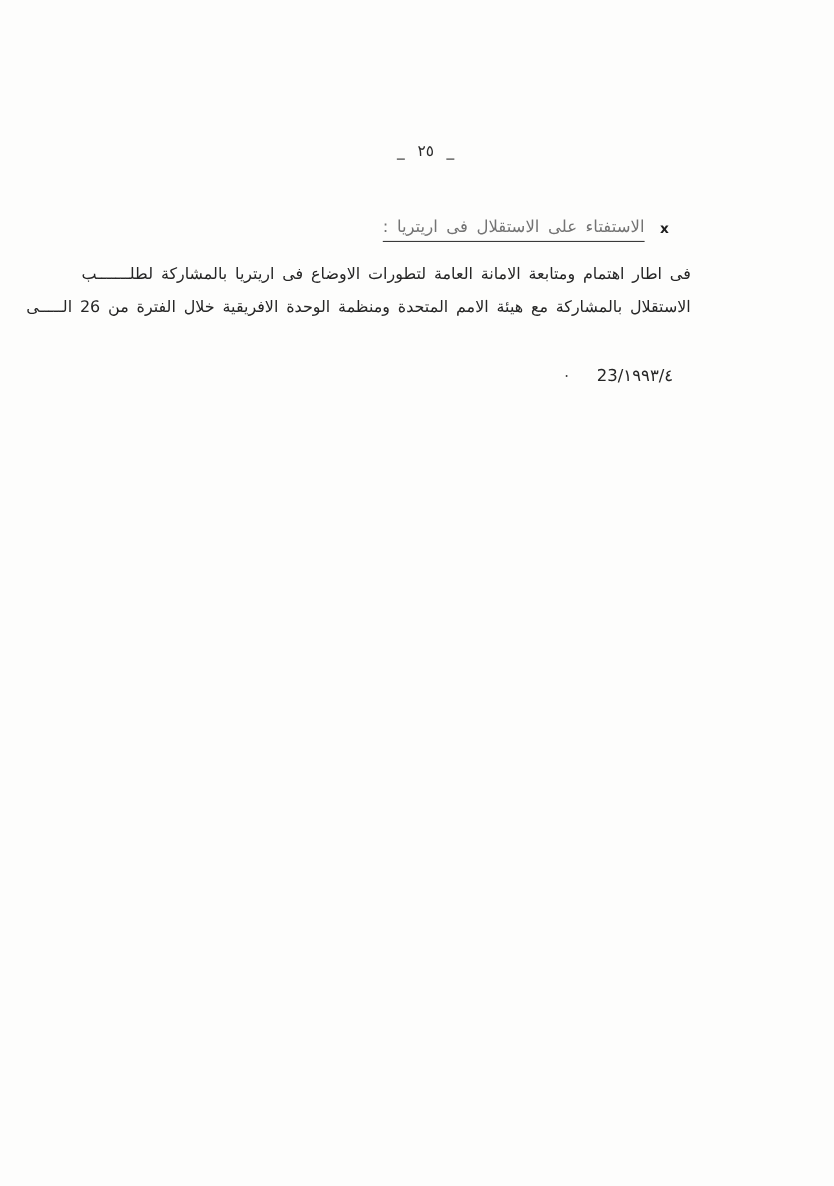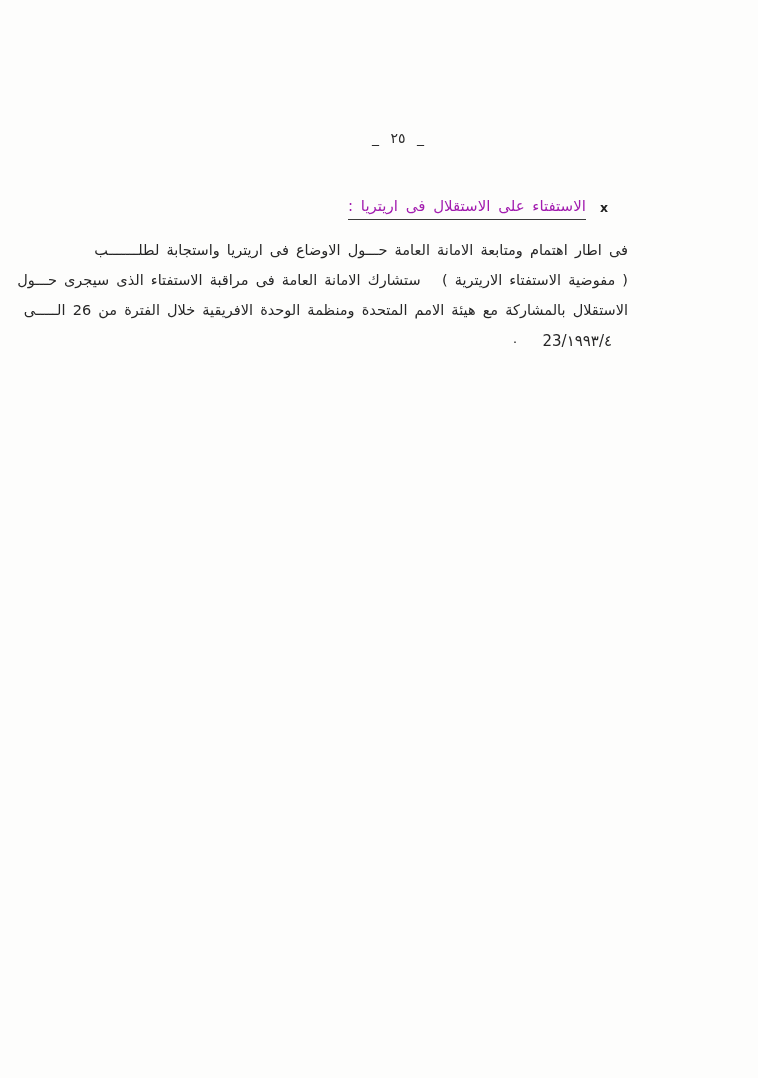--- a/index.html
+++ b/index.html
@@ -17,20 +17,21 @@
     overflow: hidden;
   }
   .page-number {
     position: absolute;
     top: 130px;
     left: 350px;
     width: 74px;
     font-size: 14px;
     letter-spacing: 1px;
     word-spacing: 7px;
+    text-align: center;
     direction: rtl;
     color: #2b2b2b;
     white-space: nowrap;
   }
   .heading-row {
     position: absolute;
     top: 197px;
     right: 150px;
     display: flex;
     direction: rtl;
@@ -42,21 +43,21 @@
     font-size: 12.5px;
     font-weight: 600;
     padding-top: 3px;
     color: #1f1f1f;
   }
   .heading-text {
     border-bottom: 1.5px solid #3a3a3a;
     padding-bottom: 4px;
     word-spacing: 3px;
     white-space: nowrap;
-    color: #a21caf;
+    color: #737373;
   }
   .paragraph {
     position: absolute;
     top: 238px;
     right: 130px;
     width: 492px;
     direction: rtl;
     font-size: 14.5px;
   }
   .pline {
@@ -89,22 +90,21 @@
 <div class="page">
 
   <div class="page-number">_ ٢٥ _</div>
 
   <div class="heading-row">
     <span class="heading-marker">x</span>
     <span class="heading-text">الاستفتاء على الاستقلال فى اريتريا :</span>
   </div>
 
   <div class="paragraph">
-    <div class="pline">فى اطار اهتمام ومتابعة الامانة العامة حـــول الاوضاع فى اريتريا واستجابة لطلـــــــب</div>
-    <div class="pline">( مفوضية الاستفتاء الاريترية )&nbsp;&nbsp; ستشارك الامانة العامة فى مراقبة الاستفتاء الذى سيجرى حـــول</div>
+    <div class="pline">فى اطار اهتمام ومتابعة الامانة العامة لتطورات الاوضاع فى اريتريا بالمشاركة لطلـــــــب</div>
     <div class="pline">الاستقلال بالمشاركة مع هيئة الامم المتحدة ومنظمة الوحدة الافريقية خلال الفترة من 26 الـــــى</div>
   </div>
 
   <div class="date-row">
     <span class="date-value">١٩٩٣/٤/23</span>
     <span class="period-dot">٠</span>
   </div>
 
 </div>
 

